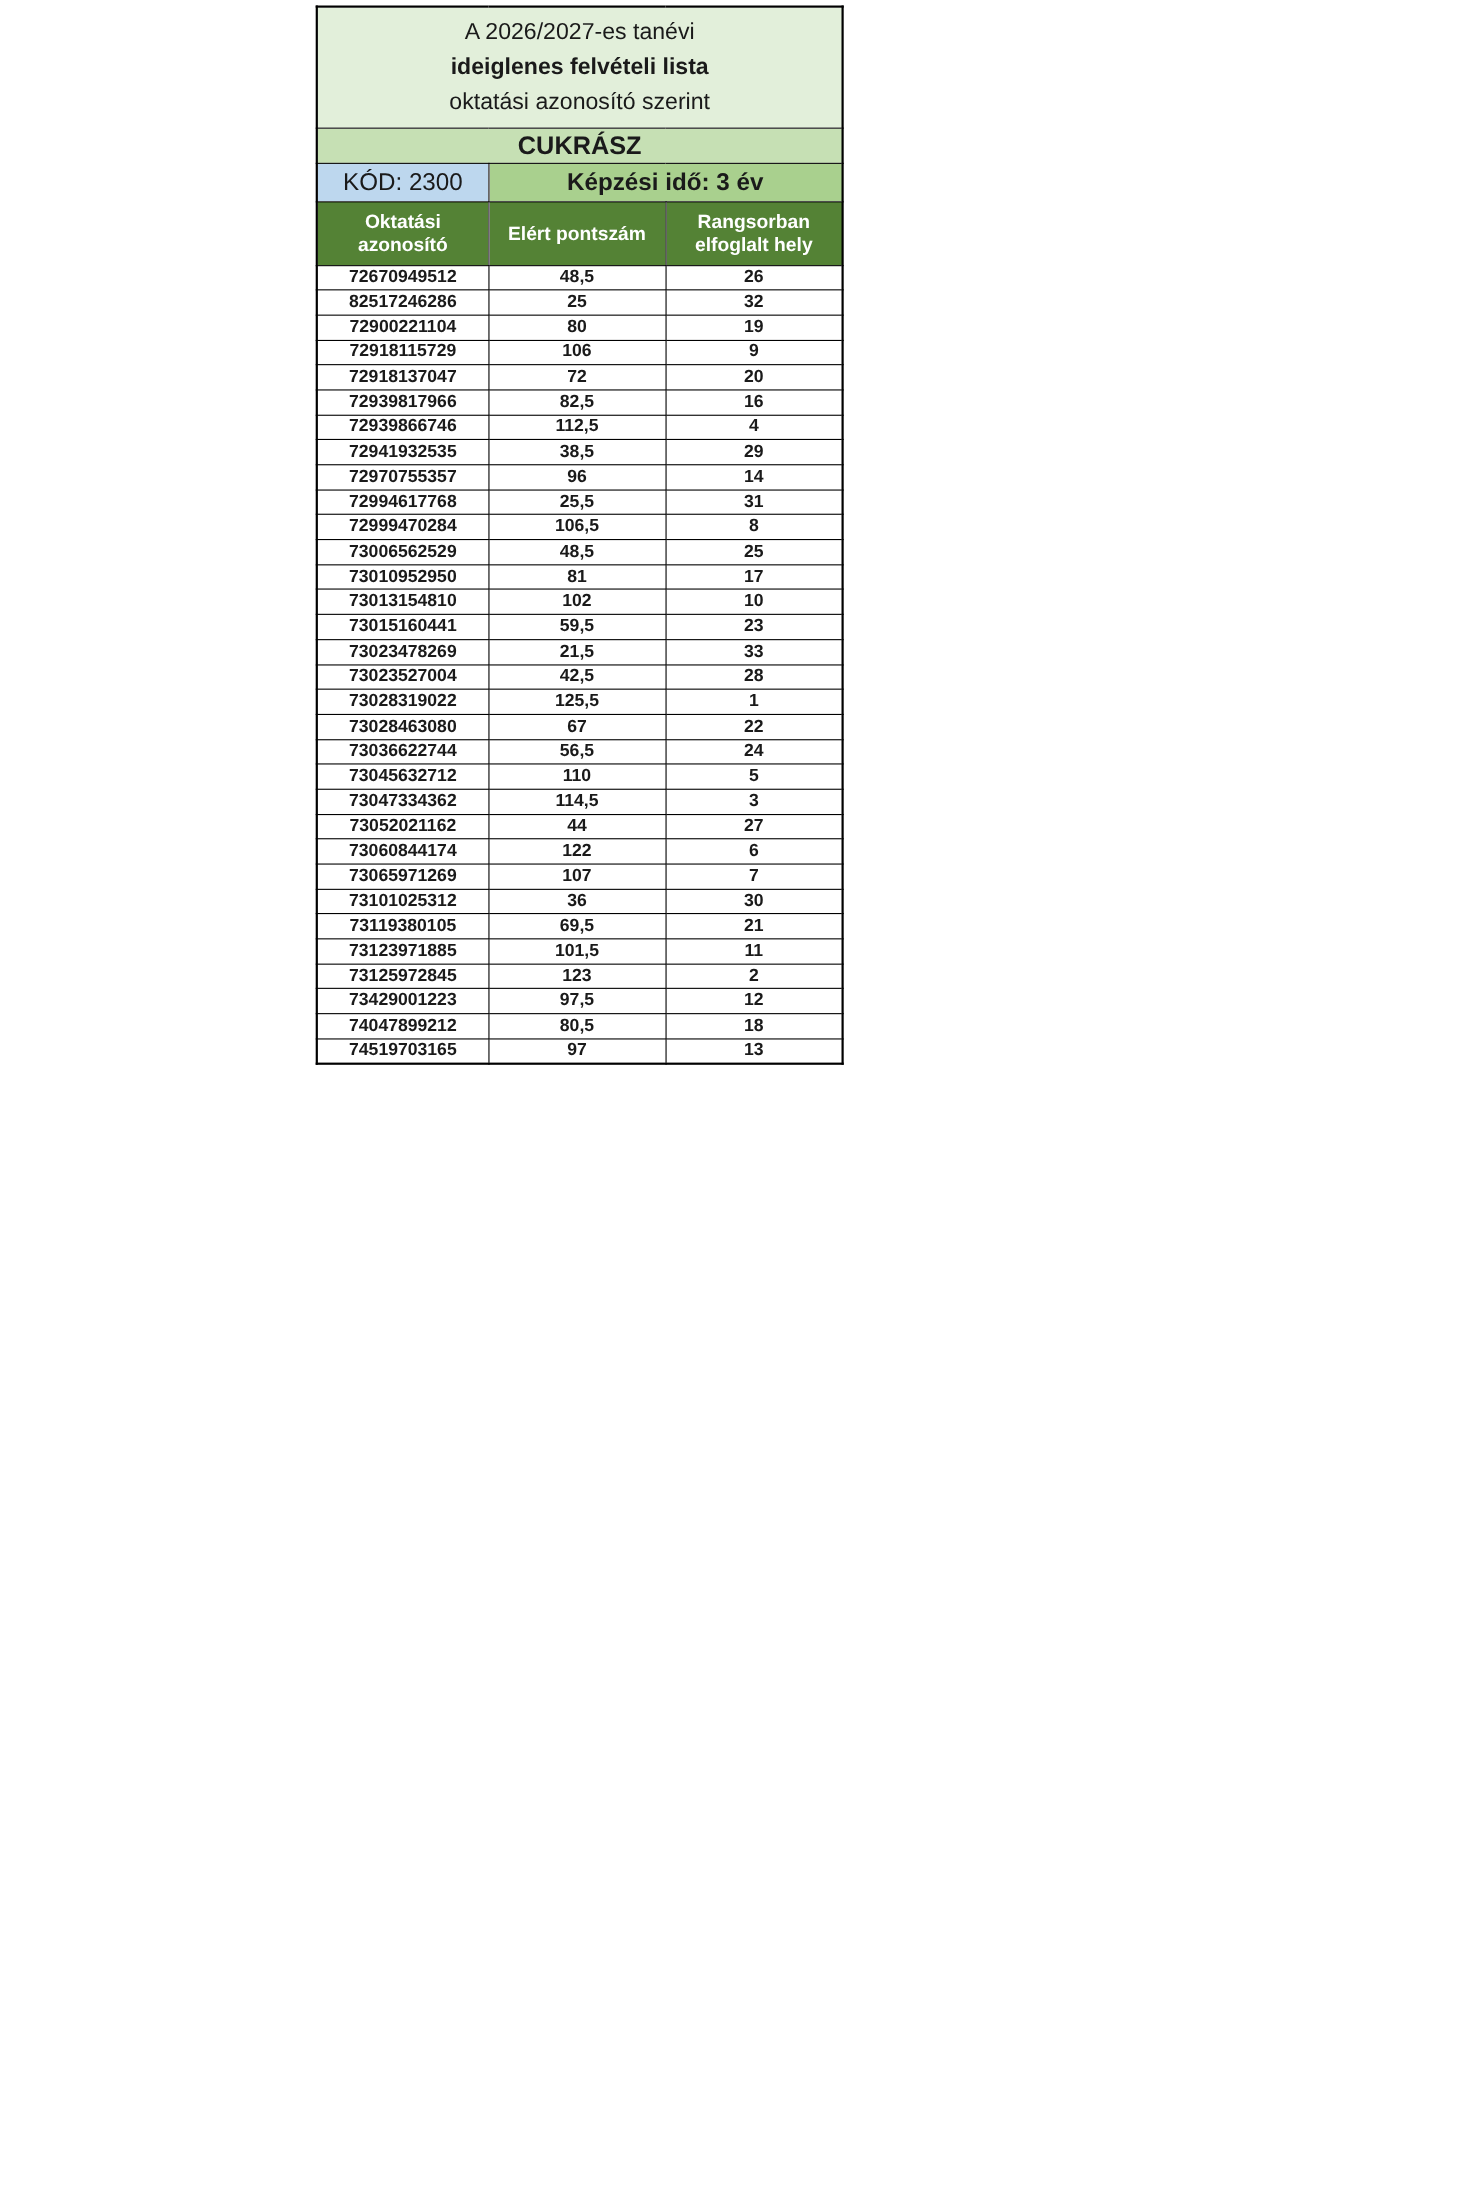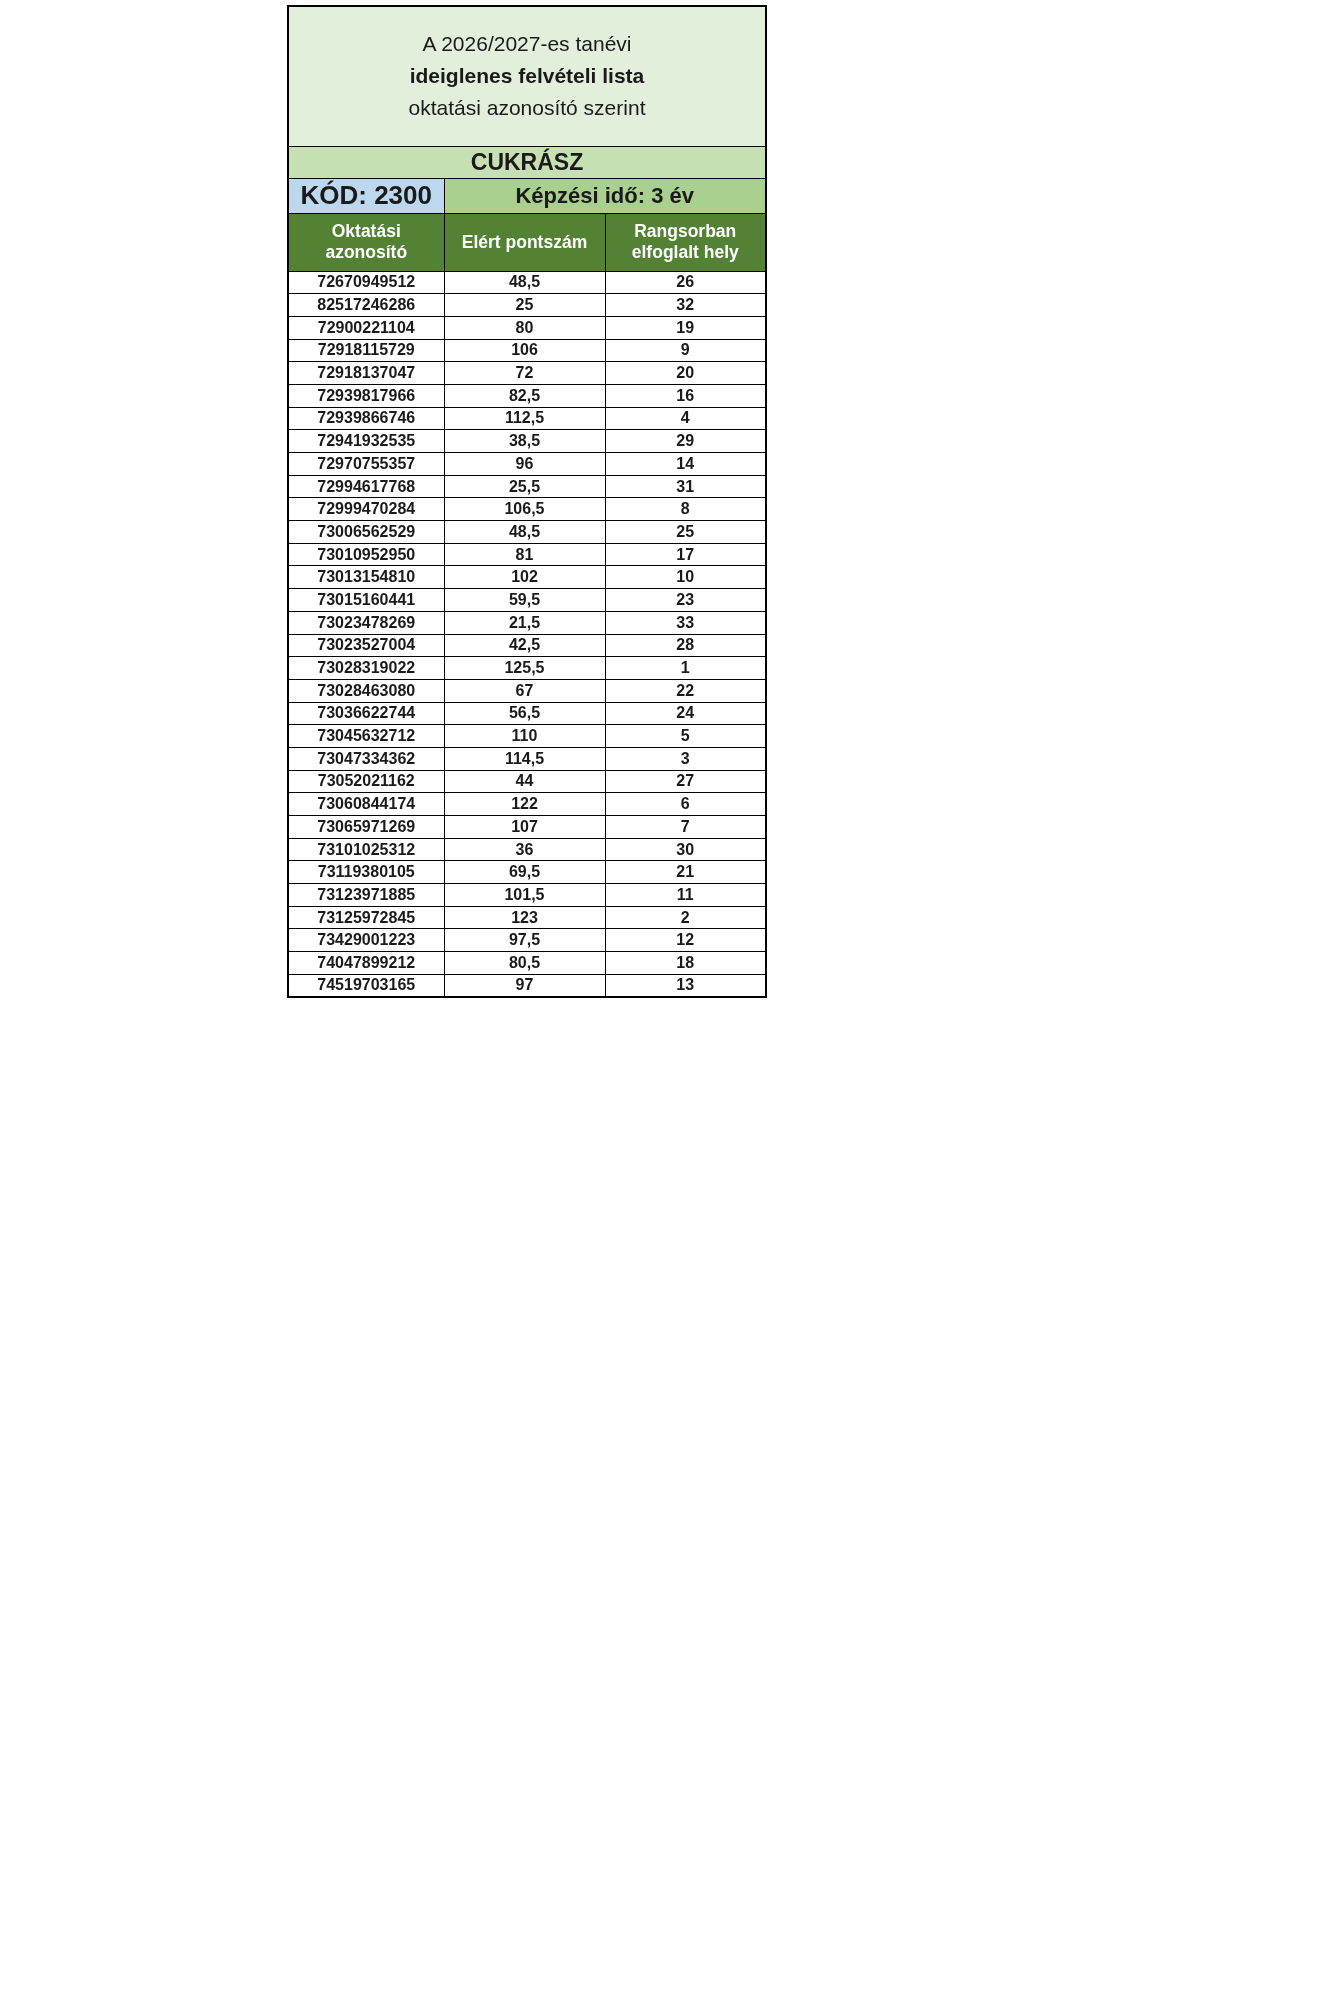--- a/index.html
+++ b/index.html
@@ -30,38 +30,38 @@
     border:2px solid var(--borderColor);
   }
   table.admission td,table.admission th{
     border:1px solid var(--borderColor);
     text-align:center;
     vertical-align:middle;
     overflow:hidden;
   }
   .title-cell{
     background:var(--titleBg);
-    height:140px;
+    height:110px;
     font-size:21px;
     line-height:32px;
     font-weight:normal;
     border-bottom:2px solid var(--borderColor);
   }
   .title-cell .bold-line{font-weight:bold;}
   .program-cell{
     background:var(--programBg);
     height:32px;
     font-weight:bold;
     font-size:23px;
   }
   .code-cell{
     background:var(--codeBg);
     height:35px;
-    font-weight:bold;
-    font-size:26px;
+    font-weight:normal;
+    font-size:22px;
   }
   .duration-cell{
     background:var(--durationBg);
     height:35px;
     font-weight:bold;
     font-size:22px;
     margin-top:10px;
   }
   th.col-header{
     background:var(--headerBg);

